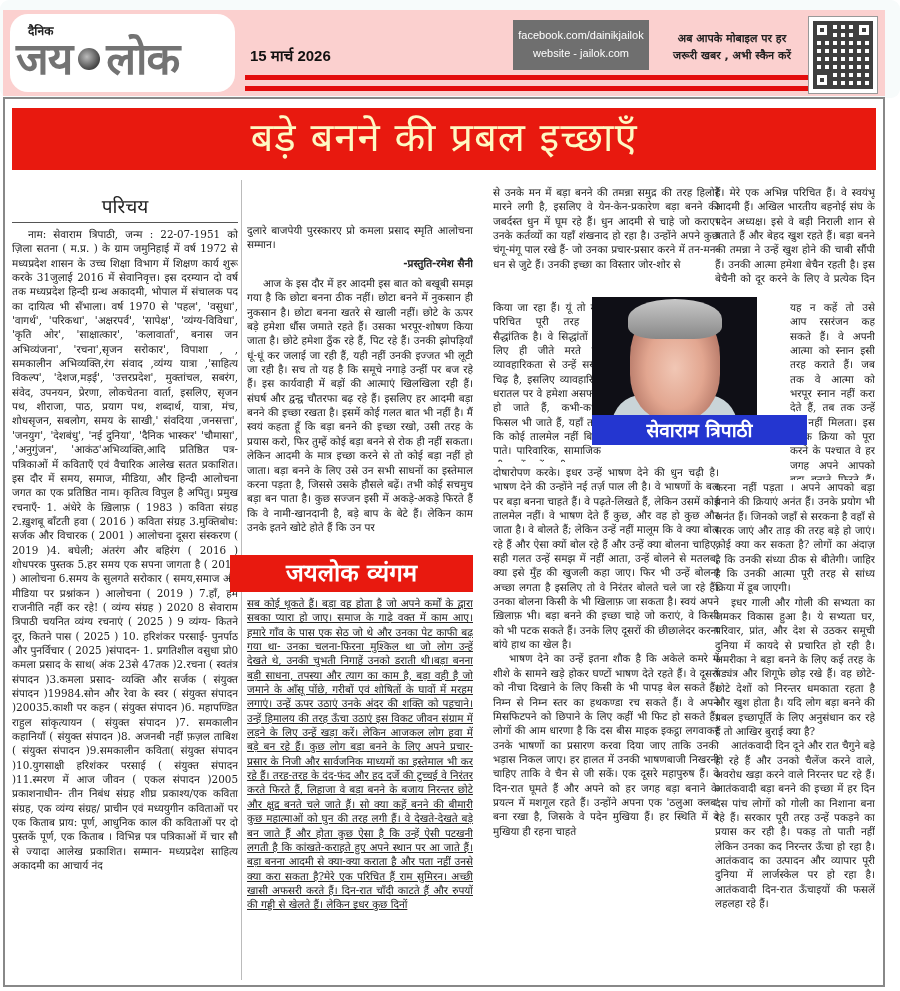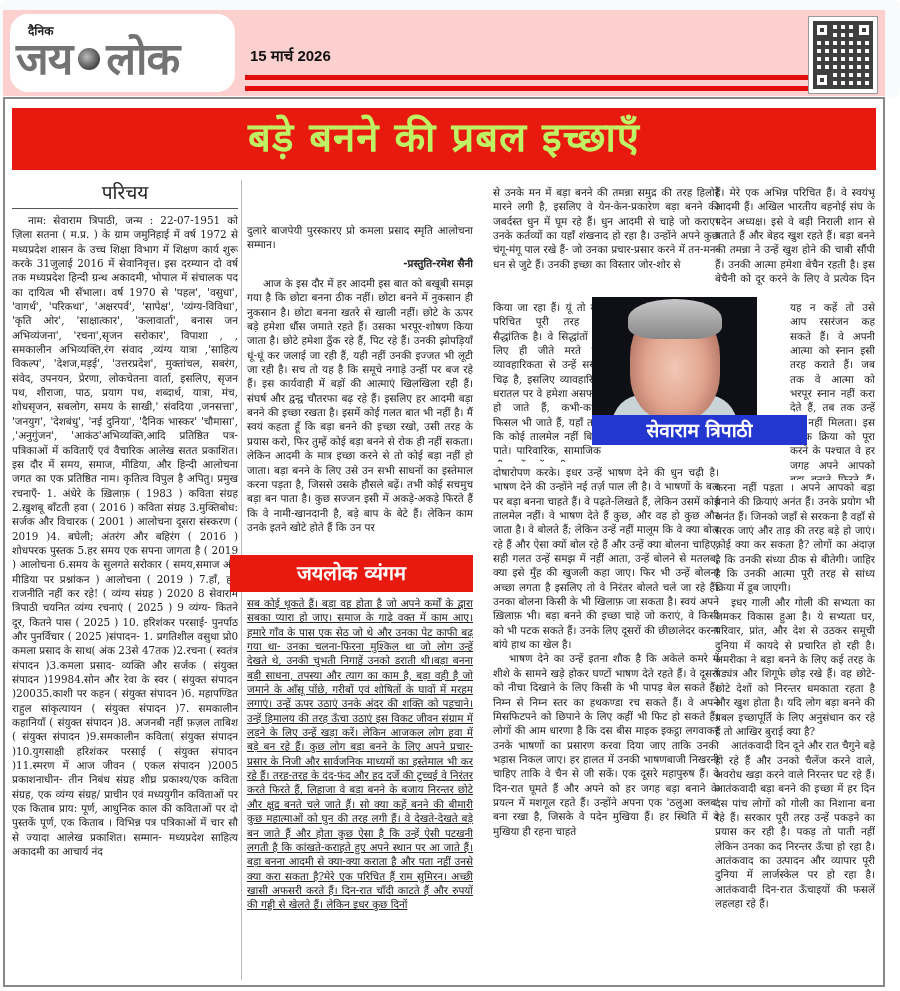--- a/index.html
+++ b/index.html
@@ -22,34 +22,34 @@
   .qr-grid { width: 100%; height: 100%; background:
       linear-gradient(90deg, #000 50%, transparent 50%) 0 0/8px 8px,
       linear-gradient(#000 50%, transparent 50%) 0 0/8px 8px; opacity: .75; position: relative; }
   .qr-corner { position: absolute; width: 18px; height: 18px; border: 4px solid #000; background: #fff; }
   .qr-corner::after { content: ""; position: absolute; left: 3px; top: 3px; width: 4px; height: 4px; background: #000; }
 
   
   .frame { position: absolute; left: 3px; top: 97px; width: 882px; height: 890px; border: 2px solid #888; background: #fff; }
 
   
-  .headline { position: absolute; left: 12px; top: 108px; width: 864px; height: 60px; background: #e8190f; color: #bef264; font-size: 40px; font-weight: bold; text-align: center; line-height: 58px; letter-spacing: 1px; }
+  .headline { position: absolute; left: 12px; top: 108px; width: 864px; height: 60px; background: #e8190f; color: #fef9c3; font-size: 40px; font-weight: normal; text-align: center; line-height: 58px; letter-spacing: 1px; }
   .headline-underline { position: absolute; left: 12px; top: 168px; width: 864px; height: 2px; background: #e8190f; }
 
   
   .col { position: absolute; font-size: 10.4px; line-height: 14.35px; text-align: justify; color: #222; overflow: hidden; font-family: "DejaVu Serif", "Liberation Serif", serif; }
   .col p { text-indent: 16px; }
   .col1 { left: 12px; top: 180px; width: 226px; height: 800px; }
-  .col1 .section-title { font-size: 19px; text-align: center; line-height: 24px; margin-bottom: 4px; padding-bottom: 4px; border-bottom: 1px solid #555; text-indent: 0; font-family: "DejaVu Serif", serif; }
+  .col1 .section-title { font-size: 19px; text-align: center; line-height: 24px; margin-bottom: 4px; padding-bottom: 4px; border-bottom: 1px solid #555; text-indent: 0; font-family: "DejaVu Serif", serif; margin-top: 14px; }
   .col-divider { position: absolute; top: 180px; width: 1px; height: 800px; background: #bbb; }
   .col2 { left: 247px; top: 185px; width: 226px; }
   .col2a { height: 368px; margin-top: 38px; }
   .byline { text-align: right; font-weight: bold; text-indent: 0 !important; margin: 4px 0 6px 0; }
   .vyang-box { position: absolute; left: 230px; top: 555px; width: 243px; height: 37px; background: #e8190f; }
-  .vyang-title { position: absolute; left: 230px; top: 555px; width: 243px; height: 37px; color: #fff; font-size: 20px; font-weight: bold; text-align: center; line-height: 37px; }
+  .vyang-title { position: absolute; left: 230px; top: 555px; width: 243px; height: 37px; color: #fff; font-size: 24px; font-weight: bold; text-align: center; line-height: 37px; }
   .col2b { top: 596px; height: 384px; text-decoration: underline; }
   .col3 { left: 482px; top: 185px; width: 226px; margin-left: 11px; }
   .col3a { height: 115px; }
   .col3b { top: 300px; width: 108px; height: 162px; }
   .col3c { top: 465px; height: 515px; }
   .col4 { left: 715px; top: 185px; width: 160px; }
   .col4a { height: 100px; }
   .col4b { left: 790px; top: 300px; width: 85px; height: 180px; }
   .col4c { left: 715px; top: 480px; width: 160px; height: 500px; }
 
@@ -67,20 +67,28 @@
   <div class="mast-band"></div>
   <div class="logo-box">
     <span class="logo-small">दैनिक</span>
     <div class="logo-main">
       <span>जय</span><span class="logo-globe"></span><span>लोक</span>
     </div>
   </div>
   <div class="date">15 मार्च 2026</div>
   <div class="red-line l1"></div>
   <div class="red-line l2"></div>
+  <div class="social">
+    <div>facebook.com/dainikjailok</div>
+    <div>website - jailok.com</div>
+  </div>
+  <div class="mobile-text">
+    <div>अब आपके मोबाइल पर हर</div>
+    <div>जरूरी खबर , अभी स्कैन करें</div>
+  </div>
   <div class="qr">
     <div class="qr-grid">
       <div class="qr-corner" style="left:0;top:0"></div>
       <div class="qr-corner" style="right:0;top:0"></div>
       <div class="qr-corner" style="left:0;bottom:0"></div>
     </div>
   </div>
 </div>
 
 <div class="frame"></div>

